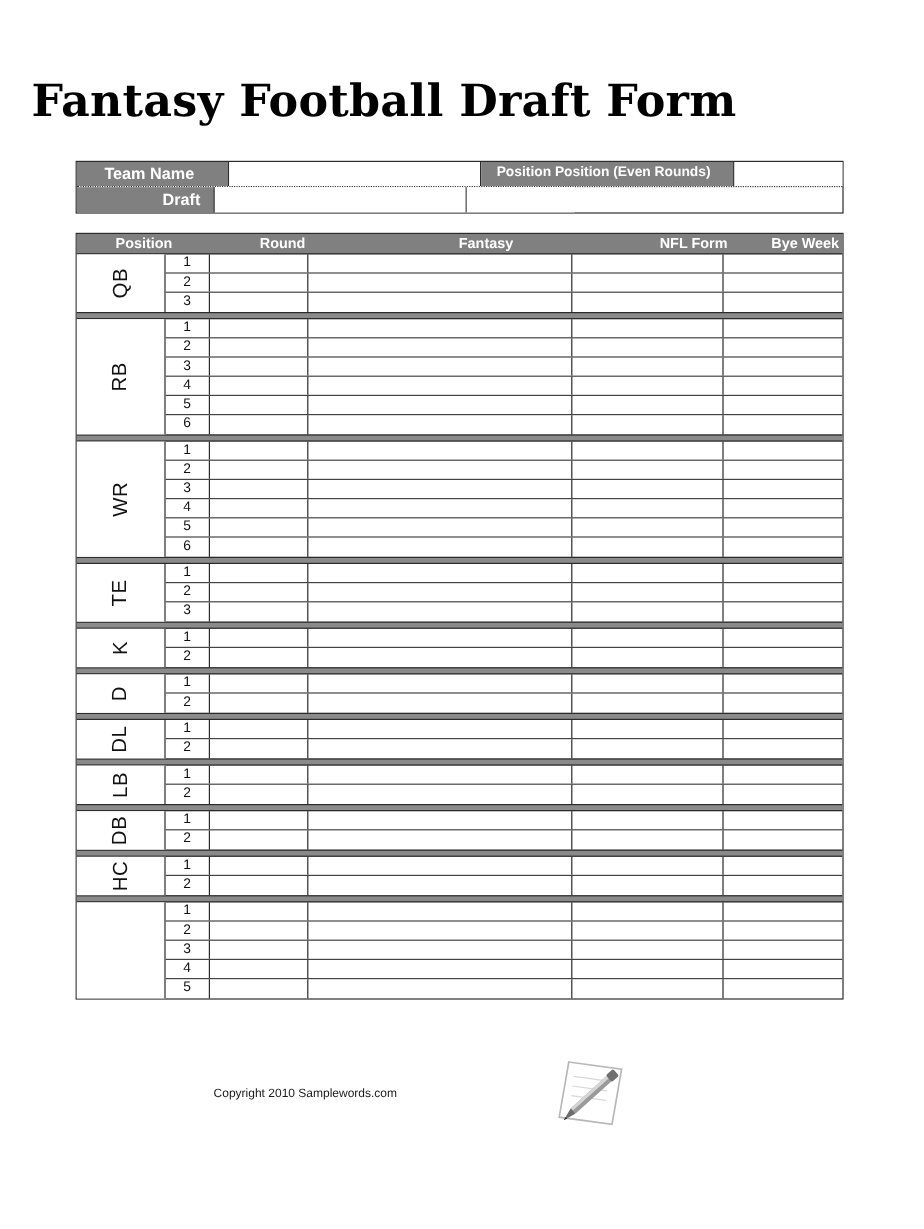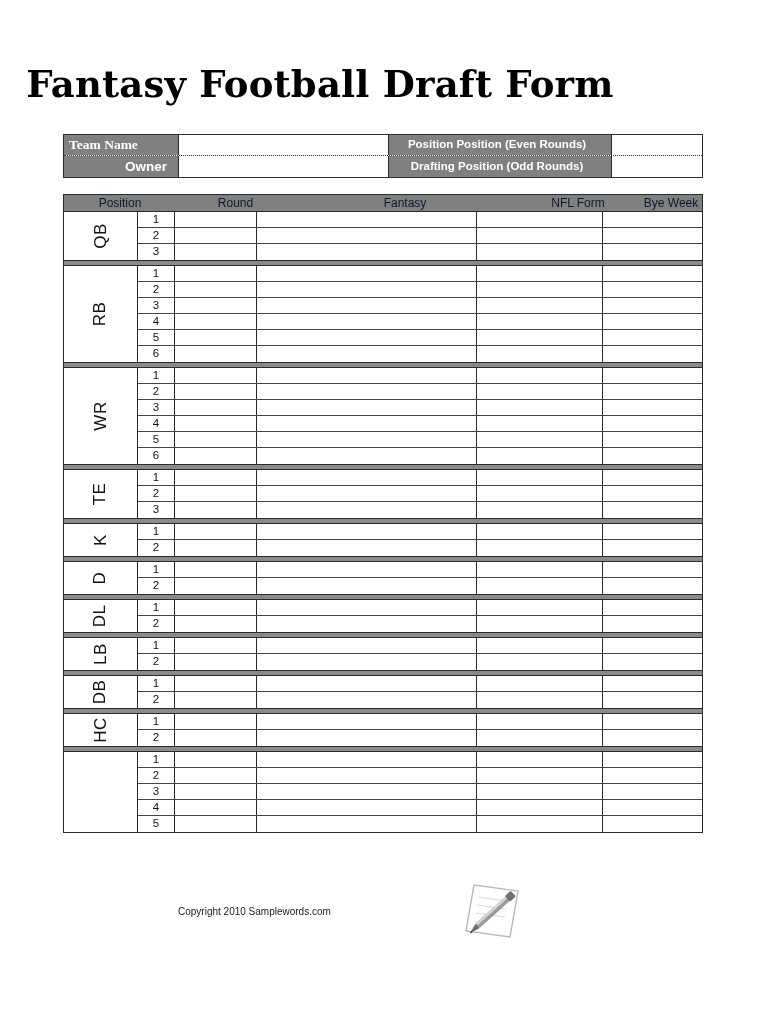--- a/index.html
+++ b/index.html
@@ -58,25 +58,24 @@
     background: #808080;
     color: #ffffff;
     font-weight: bold;
     font-size: 13.5px;
     display: flex;
     align-items: center;
     box-sizing: border-box;
     line-height: 1;
   }
   .lbl-team {
-    width: 115px;
+    width: 127px;
     justify-content: flex-start;
-    padding-left: 5px;
-    border-right: 1.5px solid #2b2b2b;
-    font-family: Liberation Serif, serif;
+    padding-left: 23px;
+    border-right: 1.5px solid #2b2b2b;
   }
   .lbl-owner {
     width: 115px;
     justify-content: flex-end;
     padding-right: 11px;
     border-right: 1.5px solid #2b2b2b;
   }
   .cell-input {
     background: #ffffff;
     width: 210px;
@@ -103,22 +102,22 @@
     top: 194px;
     width: 640px;
     border: 1.5px solid #2b2b2b;
     box-sizing: border-box;
   }
 
   .thead {
     display: flex;
     height: 17px;
     background: #808080;
-    color: #0f172a;
-    font-weight: normal;
+    color: #ffffff;
+    font-weight: bold;
     font-size: 12px;
     border-bottom: 1.5px solid #2b2b2b;
     box-sizing: border-box;
   }
   .th {
     display: flex;
     align-items: center;
     justify-content: center;
     box-sizing: border-box;
     line-height: 1;
@@ -240,23 +239,22 @@
   <div class="title">Fantasy Football Draft Form</div>
 
   <div class="infoblock">
     <div class="inforow first">
       <div class="cell-label lbl-team">Team Name</div>
       <div class="cell-input"></div>
       <div class="cell-label lbl-draft">Position Position (Even Rounds)</div>
       <div class="cell-input-sm"></div>
     </div>
     <div class="inforow">
-      <div class="cell-label lbl-owner">Owner</div>
+      <div class="cell-label lbl-owner">Draft</div>
       <div class="cell-input"></div>
-      <div class="cell-label lbl-draft">Drafting Position (Odd Rounds)</div>
       <div class="cell-input-sm"></div>
     </div>
   </div>
 
   <div class="table">
     <div class="thead">
       <div class="th th-position">Position</div>
       <div class="th th-round">Round</div>
       <div class="th th-player">Fantasy</div>
       <div class="th th-nflteam">NFL Form</div>

